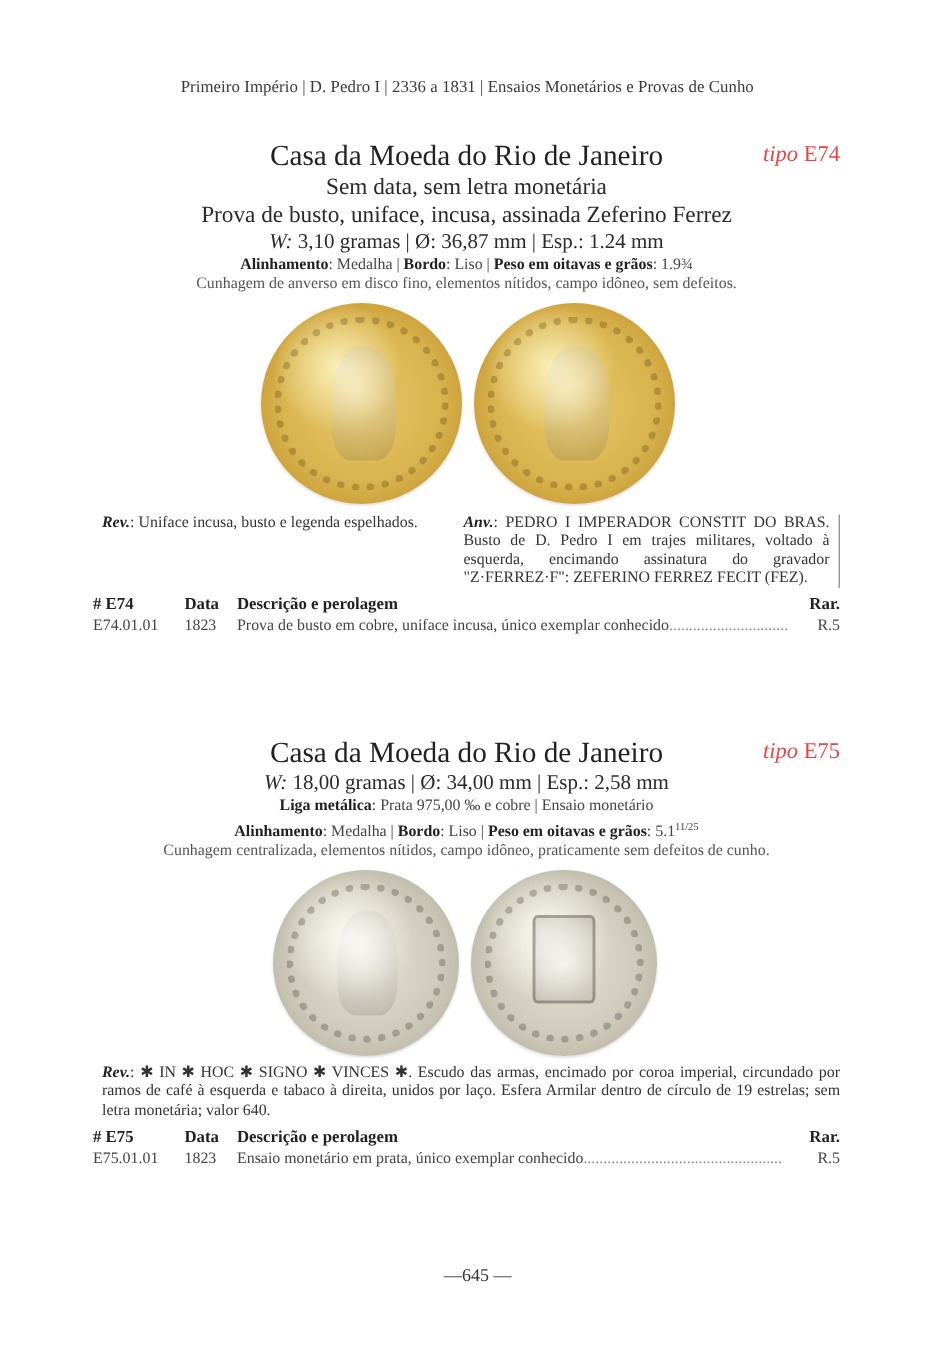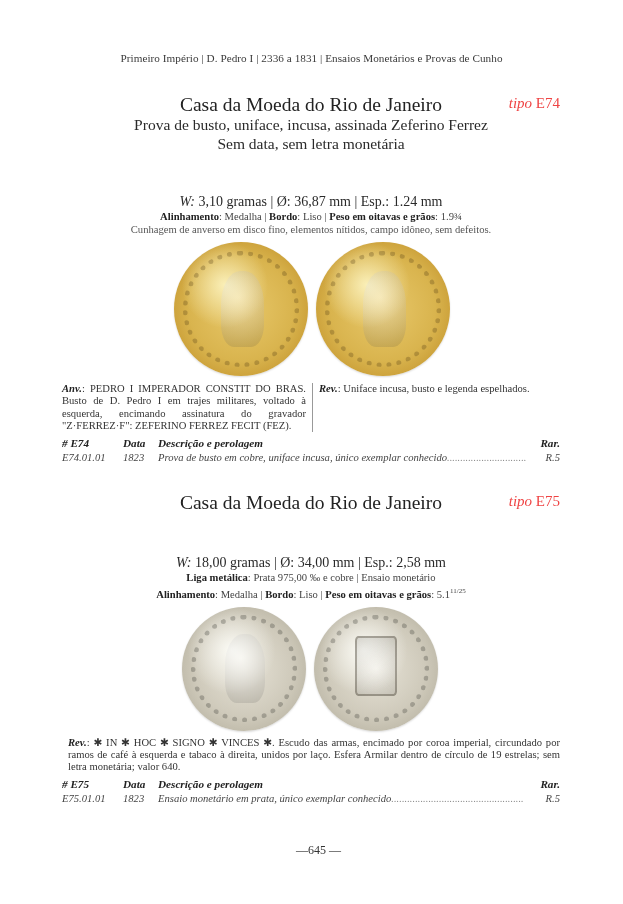--- a/index.html
+++ b/index.html
@@ -15,21 +15,21 @@
     .entry { position: absolute; left: 62px; width: 498px; }
     .entry.e74 { top: 94px; }
     .entry.e75 { top: 492px; }
 
     .title-row { position: relative; text-align: center; height: 22px; }
     .title { font-family: "Liberation Serif", serif; font-size: 19.5px; color: #222; line-height: 22px; }
     .tipo { position: absolute; right: 0; top: 1px; font-family: "Liberation Serif", serif; font-size: 15px; color: #ef4444; }
     .tipo i { font-style: italic; }
 
     .subtitle { text-align: center; font-family: "Liberation Serif", serif; font-size: 15.5px; line-height: 18.5px; color: #2a2a2a; }
-    .specs { text-align: center; font-family: "Liberation Serif", serif; font-size: 14px; line-height: 18px; color: #2a2a2a; margin-top: 40px; }
+    .specs { text-align: center; font-family: "Liberation Serif", serif; font-size: 14px; line-height: 18px; color: #2a2a2a; }
     .specs .w { font-style: italic; }
 
     .meta { text-align: center; font-family: "Liberation Serif", serif; font-size: 10.6px; line-height: 12.5px; color: #444; }
     .meta b { color: #222; font-weight: bold; }
     .meta.cond { color: #555; }
 
     .coins { position: relative; height: 135px; margin-top: 6px; }
     .coin { position: absolute; border-radius: 50%; }
 
     .gold {
@@ -60,21 +60,21 @@
     }
     .silver .ring-legend { border-color: rgba(60,60,55,0.3); }
 
     .desc-row { display: flex; margin-top: 6px; }
     .desc-col { font-family: "Liberation Serif", serif; font-size: 10.6px; line-height: 12.3px; color: #333; text-align: justify; }
     .desc-col.left { width: 251px; padding-right: 6px; border-right: 1px solid #999; }
     .desc-col.right { flex: 1; padding-left: 6px; }
     .lbl { font-style: italic; font-weight: bold; color: #222; }
 
     .cat-table { margin-top: 5px; font-family: "Liberation Serif", serif; }
-    .cat-head, .cat-row { display: flex; align-items: baseline; font-style: italic; }
+    .cat-head, .cat-row { display: flex; align-items: baseline; }
     .cat-head { font-size: 11.2px; font-weight: bold; color: #222; height: 15px; }
     .cat-row { font-size: 10.6px; color: #444; height: 13px; }
     .c-num { width: 61px; }
     .c-date { width: 35px; }
     .c-desc { flex: 1; overflow: hidden; white-space: nowrap; }
     .c-rar { width: 30px; text-align: right; }
     .dots { color: #888; }
 
     .page-number {
       position: absolute; left: 0; top: 843px; width: 623px; text-align: center;
@@ -84,22 +84,22 @@
 </head>
 <body>
 
 <div class="running-header">Primeiro Império | D. Pedro I | 2336 a 1831 | Ensaios Monetários e Provas de Cunho</div>
 
 <section class="entry e74">
   <div class="title-row">
     <span class="title">Casa da Moeda do Rio de Janeiro</span>
     <span class="tipo"><i>tipo</i> <span>E74</span></span>
   </div>
+  <div class="subtitle">Sem data, sem letra monetária</div>
   <div class="subtitle">Prova de busto, uniface, incusa, assinada Zeferino Ferrez</div>
-  <div class="subtitle">Sem data, sem letra monetária</div>
   <div class="specs">
     <span class="w">W:</span>
     <span>3,10 gramas</span> |
     <span>Ø: 36,87 mm</span> |
     <span>Esp.: 1.24 mm</span>
   </div>
   <div class="meta">
     <b>Alinhamento</b><span>: Medalha | </span><b>Bordo</b><span>: Liso | </span><b>Peso em oitavas e grãos</b><span>: 1.9¾</span>
   </div>
   <div class="meta cond">Cunhagem de anverso em disco fino, elementos nítidos, campo idôneo, sem defeitos.</div>
@@ -109,25 +109,25 @@
       <div class="ring-legend"></div>
       <div class="bust"></div>
     </div>
     <div class="coin gold" style="left:254px; top:0; width:134px; height:134px;">
       <div class="ring-legend"></div>
       <div class="bust"></div>
     </div>
   </div>
 
   <div class="desc-row">
+    <div class="desc-col right">
+      <span class="lbl">Rev.</span><span>:  Uniface incusa, busto e legenda espelhados.</span>
+    </div>
     <div class="desc-col left">
       <span class="lbl">Anv.</span><span>: PEDRO I IMPERADOR CONSTIT DO BRAS. Busto de D. Pedro I em trajes militares, voltado à esquerda, encimando assinatura do gravador "Z·FERREZ·F": ZEFERINO FERREZ FECIT (FEZ).</span>
-    </div>
-    <div class="desc-col right">
-      <span class="lbl">Rev.</span><span>:  Uniface incusa, busto e legenda espelhados.</span>
     </div>
   </div>
 
   <div class="cat-table">
     <div class="cat-head">
       <span class="c-num"># E74</span>
       <span class="c-date">Data</span>
       <span class="c-desc">Descrição e perolagem</span>
       <span class="c-rar">Rar.</span>
     </div>
@@ -150,20 +150,21 @@
     <span>18,00 gramas</span> |
     <span>Ø: 34,00 mm</span> |
     <span>Esp.: 2,58 mm</span>
   </div>
   <div class="meta">
     <b>Liga metálica</b><span>: Prata 975,00 ‰ e cobre | Ensaio monetário</span>
   </div>
   <div class="meta">
     <b>Alinhamento</b><span>: Medalha | </span><b>Bordo</b><span>: Liso | </span><b>Peso em oitavas e grãos</b><span>: 5.1</span><sup style="font-size:7px;">11/25</sup>
   </div>
+  <div class="meta cond">Cunhagem centralizada, elementos nítidos, campo idôneo, praticamente sem defeitos de cunho.</div>
 
   <div class="coins" style="height:124px;">
     <div class="coin silver" style="left:120px; top:0; width:124px; height:124px;">
       <div class="ring-legend"></div>
       <div class="bust"></div>
     </div>
     <div class="coin silver" style="left:252px; top:0; width:124px; height:124px;">
       <div class="ring-legend"></div>
       <div class="shield"></div>
     </div>

